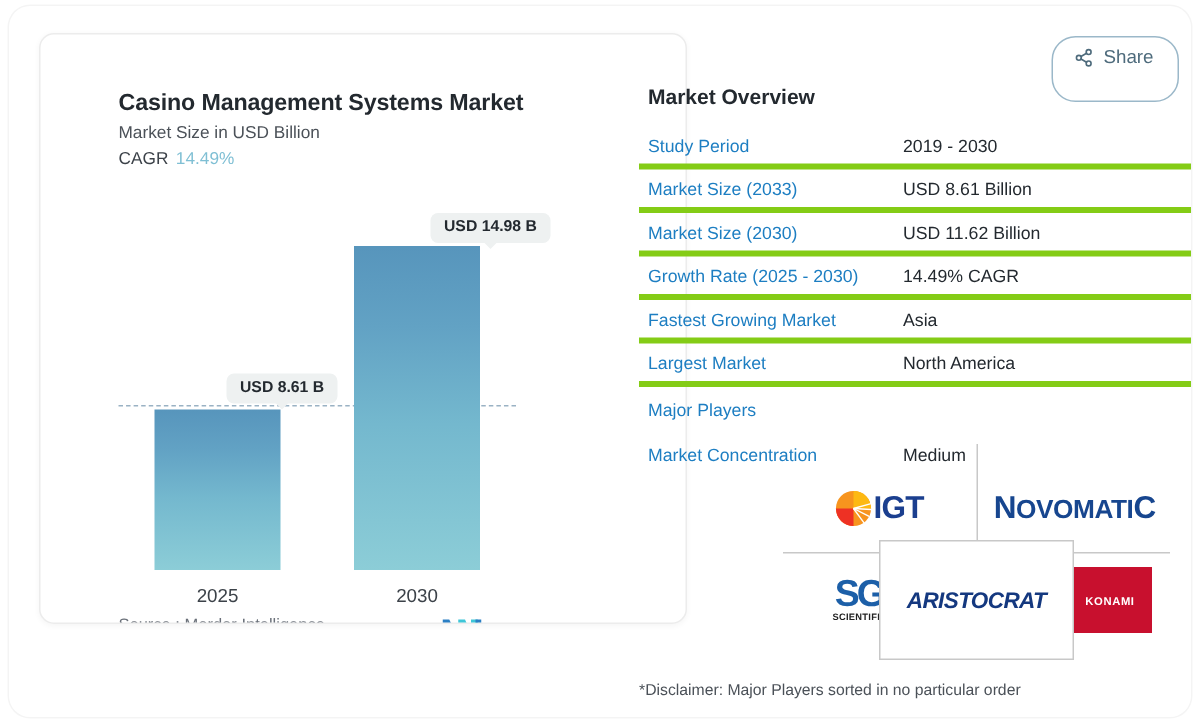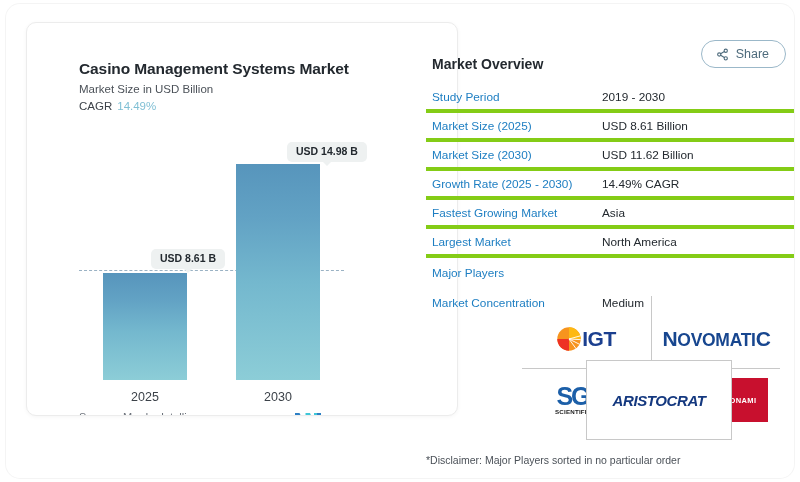--- a/index.html
+++ b/index.html
@@ -172,28 +172,27 @@
     height: 464px;
   }
 
   .share-btn {
     position: absolute;
     right: 8px;
     top: 10px;
     display: flex;
     align-items: center;
     gap: 7px;
-    padding: 6px 16px 6px 14px;
+    padding: 6px 16px 22px 14px;
     border: 1.3px solid #9bb8c9;
     border-radius: 16px;
     background: #ffffff;
     color: #4e6b7c;
     font-size: 12.5px;
     cursor: pointer;
-    margin-top: 16px;
   }
   .share-icon { width: 13px; height: 13px; display: block; }
 
   .overview-title {
     position: absolute;
     left: 18px;
     top: 42px;
     font-size: 14px;
     font-weight: bold;
     color: #23292f;
@@ -258,21 +257,21 @@
   }
   .cell-igt   { left: 0;    top: 18px;  width: 128px; height: 50px; }
   .cell-novo  { left: 131px;top: 18px;  width: 127px; height: 50px; }
   .cell-sg    { left: 0;    top: 78px;  width: 128px; height: 52px; }
   .cell-konami{ left: 178px;top: 78px;  width: 80px;  height: 52px; }
 
   .cell-aristo {
     position: absolute;
     left: 64px;
     top: 64px;
-    width: 146px;
+    width: 130px;
     height: 80px;
     background: #ffffff;
     border: 1px solid #c8c8c8;
     display: flex;
     align-items: center;
     justify-content: center;
     z-index: 5;
   }
 
   .disclaimer {
@@ -389,21 +388,21 @@
 
       <div class="overview-title">Market Overview</div>
 
       <div class="table">
 
         <div class="trow">
           <div class="tlabel">Study Period</div>
           <div class="tvalue">2019 - 2030</div>
         </div>
         <div class="trow">
-          <div class="tlabel">Market Size (2025)</div>
+          <div class="tlabel">Market Size (2033)</div>
           <div class="tvalue">USD 8.61 Billion</div>
         </div>
         <div class="trow">
           <div class="tlabel">Market Size (2030)</div>
           <div class="tvalue">USD 11.62 Billion</div>
         </div>
         <div class="trow">
           <div class="tlabel">Growth Rate (2025 - 2030)</div>
           <div class="tvalue">14.49% CAGR</div>
         </div>

